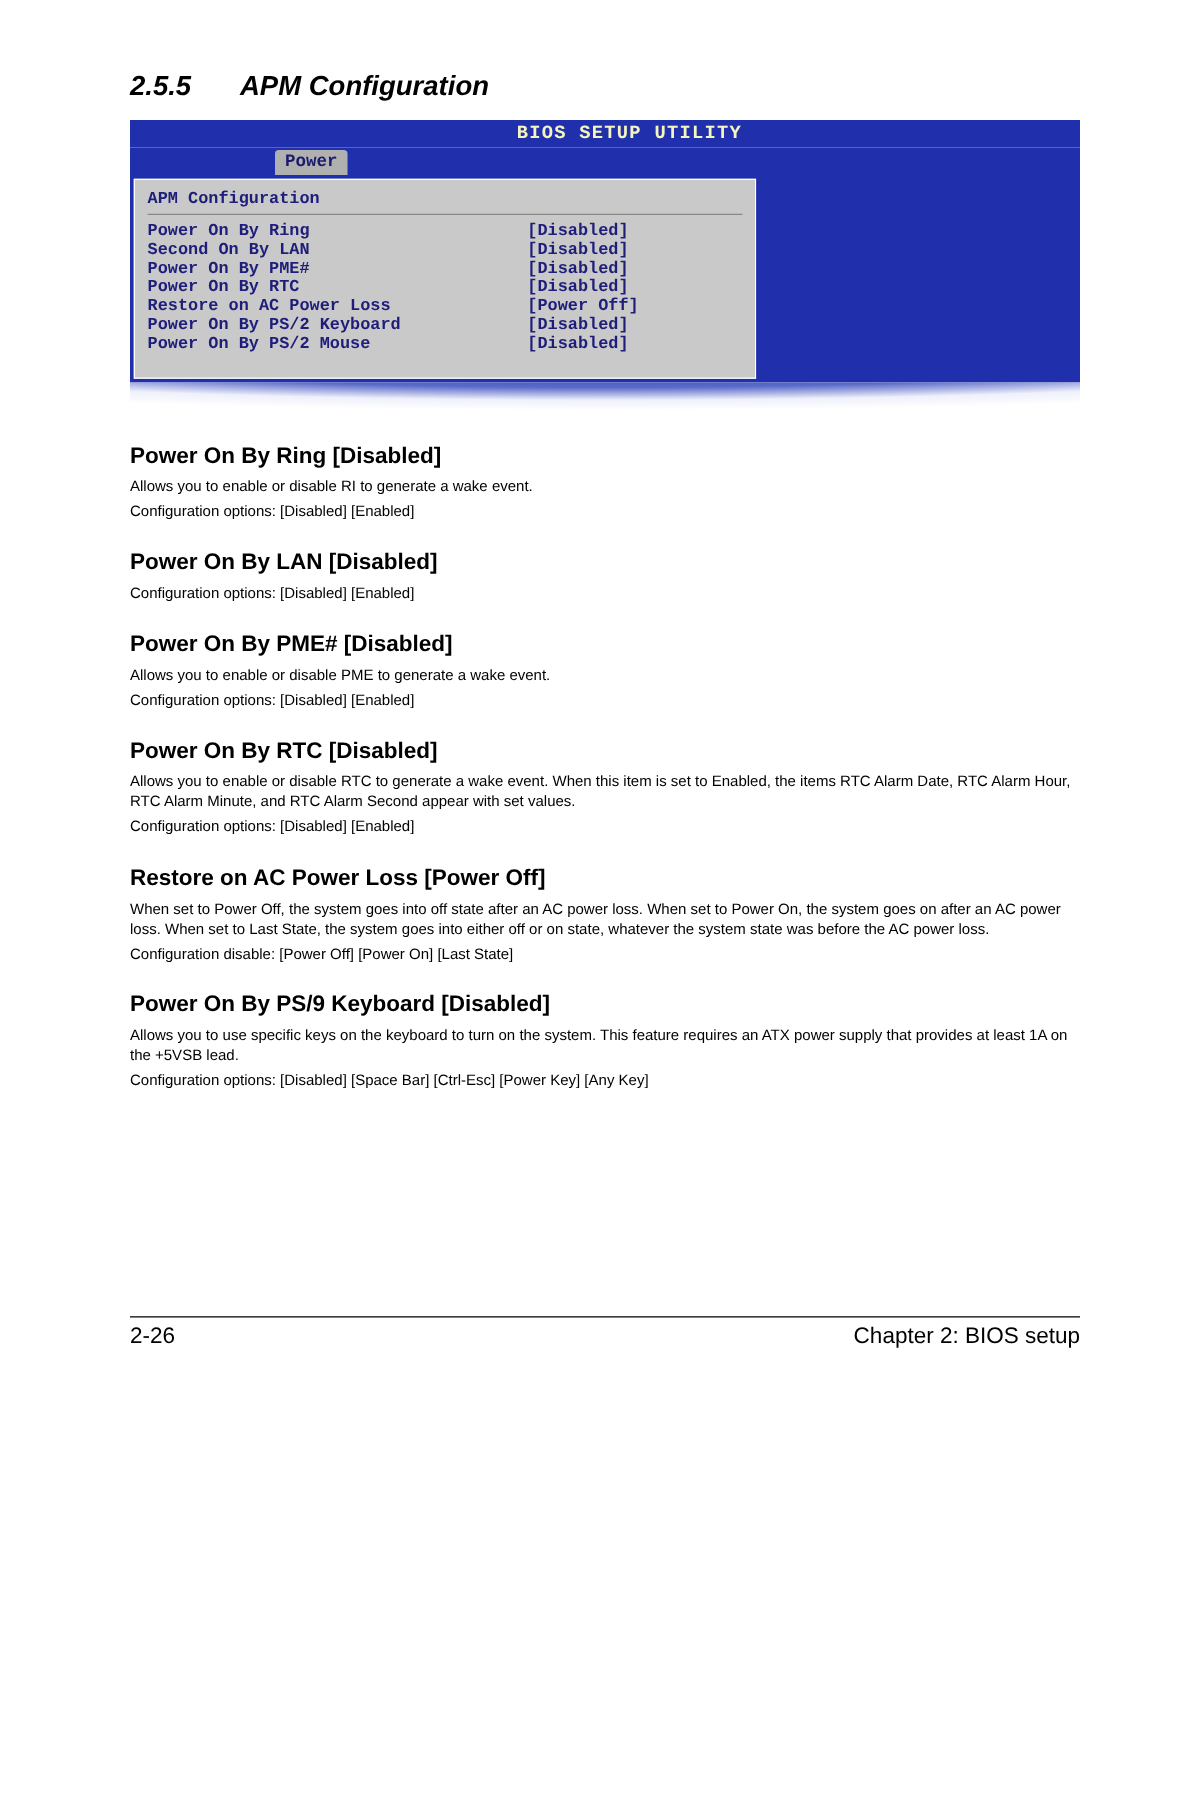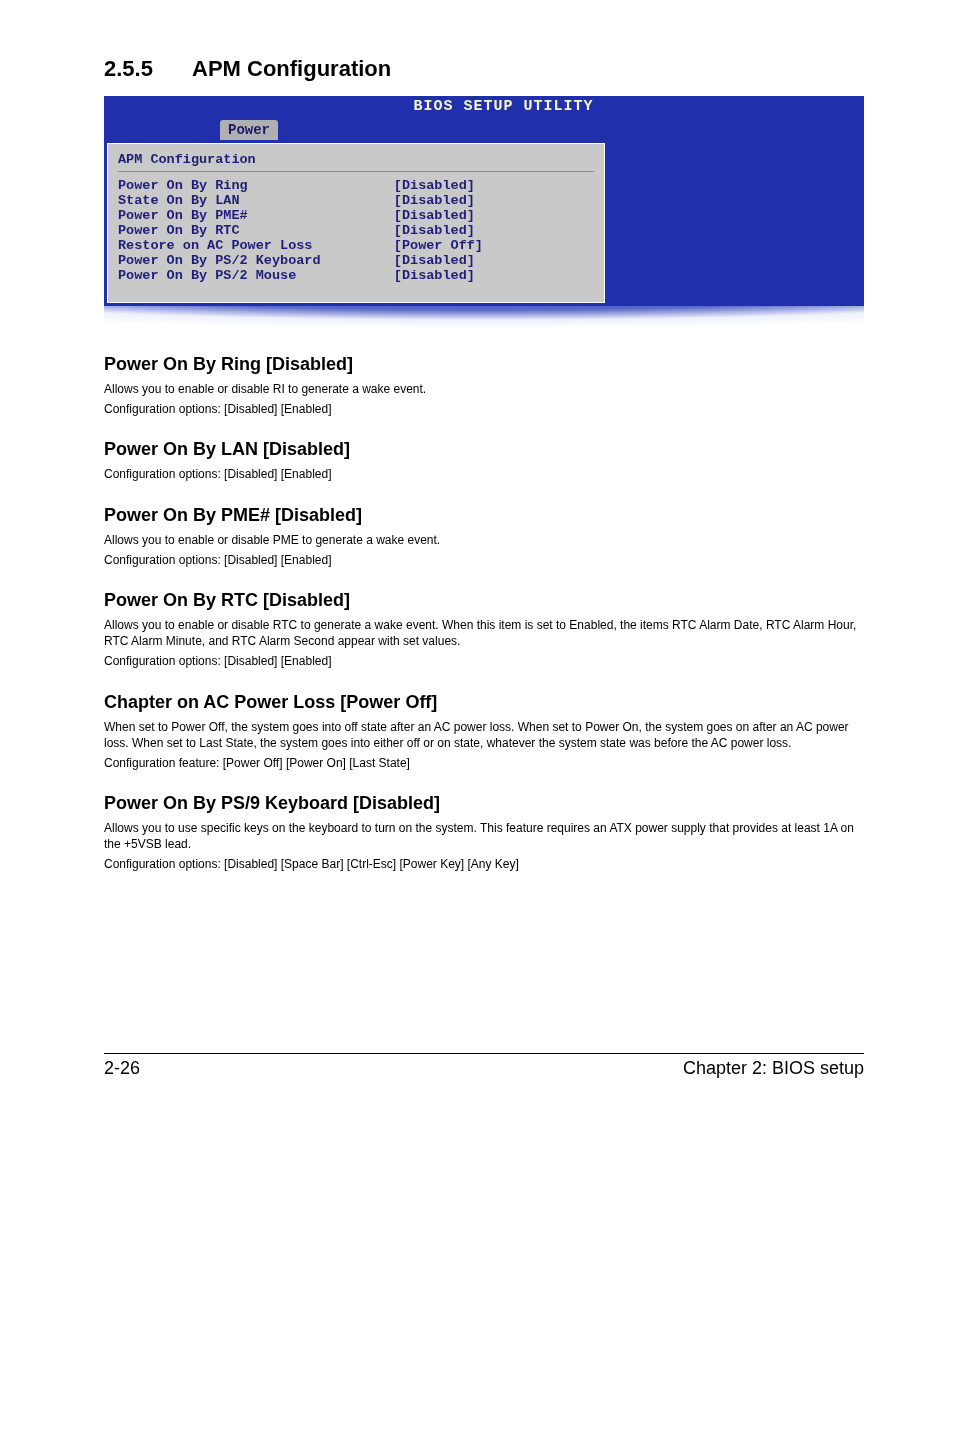--- a/index.html
+++ b/index.html
@@ -14,20 +14,21 @@
     min-height: 1438px;
     box-sizing: border-box;
     padding: 56px 90px 40px 104px;
     position: relative;
   }
   h1.section-number-title {
     font-size: 22px;
     font-weight: bold;
     margin: 0 0 14px 0;
     color: #000;
+    font-style: italic;
   }
   h1.section-number-title .num {
     display: inline-block;
     width: 88px;
   }
   h2.subhead {
     font-size: 18px;
     font-weight: bold;
     margin: 22px 0 6px 0;
     color: #000;
@@ -113,20 +114,21 @@
     background: #2030ac;
   }
   .bios-section-head {
     color: #1e1e7a;
     padding: 2px 0 4px 0;
     border-bottom: 1px solid #888;
     margin-bottom: 6px;
   }
   .bios-row {
     display: flex;
+    gap: 28px;
   }
   .bios-row .label {
     width: 58%;
   }
   .bios-row .val {
     flex: 1;
   }
   .bios-bottom-curve {
     width: 100%;
     height: 26px;
@@ -151,21 +153,21 @@
       <div class="bios-tab">Power</div>
     </div>
     <div class="bios-body">
       <div class="bios-left">
         <div class="bios-section-head">APM Configuration</div>
         <div class="bios-row">
           <span class="label">Power On By Ring</span>
           <span class="val">[Disabled]</span>
         </div>
         <div class="bios-row">
-          <span class="label">State On By LAN</span>
+          <span class="label">Second On By LAN</span>
           <span class="val">[Disabled]</span>
         </div>
         <div class="bios-row">
           <span class="label">Power On By PME#</span>
           <span class="val">[Disabled]</span>
         </div>
         <div class="bios-row">
           <span class="label">Power On By RTC</span>
           <span class="val">[Disabled]</span>
         </div>
@@ -195,23 +197,23 @@
   <p class="body">Configuration options: [Disabled] [Enabled]</p>
 
   <h2 class="subhead">Power On By PME# [Disabled]</h2>
   <p class="body">Allows you to enable or disable PME to generate a wake event.</p>
   <p class="body">Configuration options: [Disabled] [Enabled]</p>
 
   <h2 class="subhead">Power On By RTC [Disabled]</h2>
   <p class="body">Allows you to enable or disable RTC to generate a wake event. When this item is set to Enabled, the items RTC Alarm Date, RTC Alarm Hour, RTC Alarm Minute, and RTC Alarm Second appear with set values.</p>
   <p class="body">Configuration options: [Disabled] [Enabled]</p>
 
-  <h2 class="subhead">Chapter on AC Power Loss [Power Off]</h2>
+  <h2 class="subhead">Restore on AC Power Loss [Power Off]</h2>
   <p class="body">When set to Power Off, the system goes into off state after an AC power loss. When set to Power On, the system goes on after an AC power loss. When set to Last State, the system goes into either off or on state, whatever the system state was before the AC power loss.</p>
-  <p class="body">Configuration feature: [Power Off] [Power On] [Last State]</p>
+  <p class="body">Configuration disable: [Power Off] [Power On] [Last State]</p>
 
   <h2 class="subhead">Power On By PS/9 Keyboard [Disabled]</h2>
   <p class="body">Allows you to use specific keys on the keyboard to turn on the system. This feature requires an ATX power supply that provides at least 1A on the +5VSB lead.</p>
   <p class="body">Configuration options: [Disabled] [Space Bar] [Ctrl-Esc] [Power Key] [Any Key]</p>
 
   <hr class="footer-rule">
   <div class="footer">
     <span>2-26</span>
     <span>Chapter 2: BIOS setup</span>
   </div>

